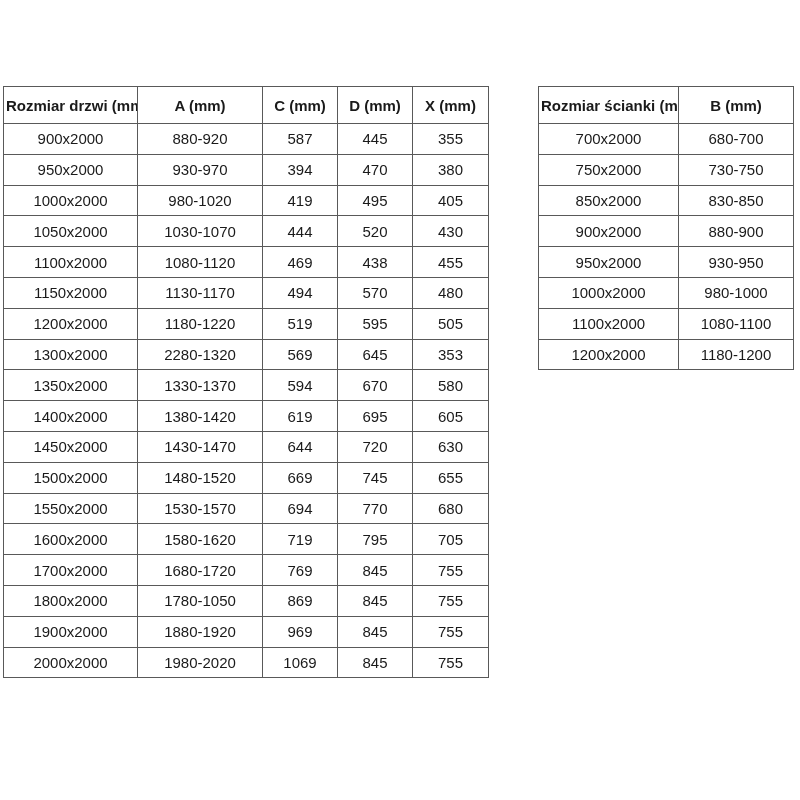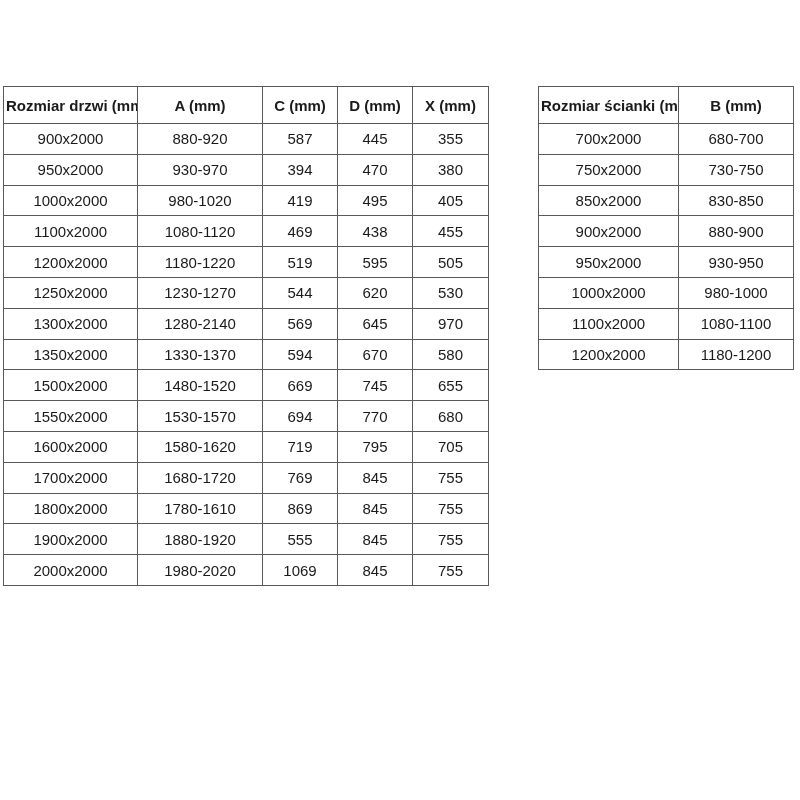--- a/index.html
+++ b/index.html
@@ -102,55 +102,76 @@
           <td>380</td>
         </tr>
         <tr>
           <td>1000x2000</td>
           <td>980-1020</td>
           <td>419</td>
           <td>495</td>
           <td>405</td>
         </tr>
         <tr>
+          <td>1050x2000</td>
+          <td>1030-1070</td>
+          <td>444</td>
+          <td>520</td>
+          <td>430</td>
+        </tr>
+        <tr>
           <td>1100x2000</td>
           <td>1080-1120</td>
           <td>469</td>
           <td>438</td>
           <td>455</td>
         </tr>
         <tr>
+          <td>1150x2000</td>
+          <td>1130-1170</td>
+          <td>494</td>
+          <td>570</td>
+          <td>480</td>
+        </tr>
+        <tr>
           <td>1200x2000</td>
           <td>1180-1220</td>
           <td>519</td>
           <td>595</td>
           <td>505</td>
         </tr>
         <tr>
-          <td>1250x2000</td>
-          <td>1230-1270</td>
-          <td>544</td>
-          <td>620</td>
-          <td>530</td>
-        </tr>
-        <tr>
           <td>1300x2000</td>
-          <td>1280-2140</td>
+          <td>2280-1320</td>
           <td>569</td>
           <td>645</td>
-          <td>970</td>
+          <td>353</td>
         </tr>
         <tr>
           <td>1350x2000</td>
           <td>1330-1370</td>
           <td>594</td>
           <td>670</td>
           <td>580</td>
         </tr>
         <tr>
+          <td>1400x2000</td>
+          <td>1380-1420</td>
+          <td>619</td>
+          <td>695</td>
+          <td>605</td>
+        </tr>
+        <tr>
+          <td>1450x2000</td>
+          <td>1430-1470</td>
+          <td>644</td>
+          <td>720</td>
+          <td>630</td>
+        </tr>
+        <tr>
           <td>1500x2000</td>
           <td>1480-1520</td>
           <td>669</td>
           <td>745</td>
           <td>655</td>
         </tr>
         <tr>
           <td>1550x2000</td>
           <td>1530-1570</td>
           <td>694</td>
@@ -166,29 +187,29 @@
         </tr>
         <tr>
           <td>1700x2000</td>
           <td>1680-1720</td>
           <td>769</td>
           <td>845</td>
           <td>755</td>
         </tr>
         <tr>
           <td>1800x2000</td>
-          <td>1780-1610</td>
+          <td>1780-1050</td>
           <td>869</td>
           <td>845</td>
           <td>755</td>
         </tr>
         <tr>
           <td>1900x2000</td>
           <td>1880-1920</td>
-          <td>555</td>
+          <td>969</td>
           <td>845</td>
           <td>755</td>
         </tr>
         <tr>
           <td>2000x2000</td>
           <td>1980-2020</td>
           <td>1069</td>
           <td>845</td>
           <td>755</td>
         </tr>

